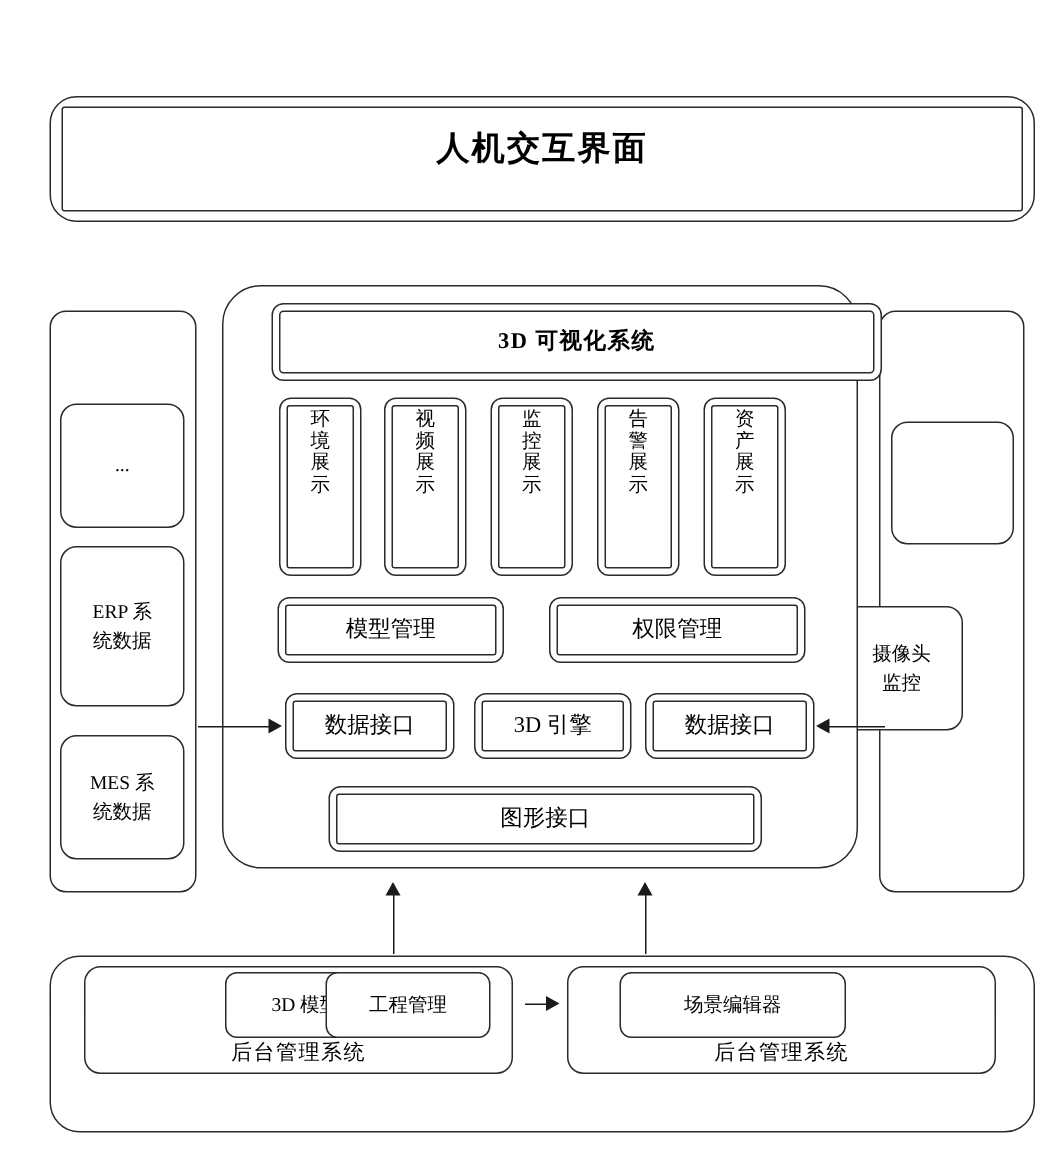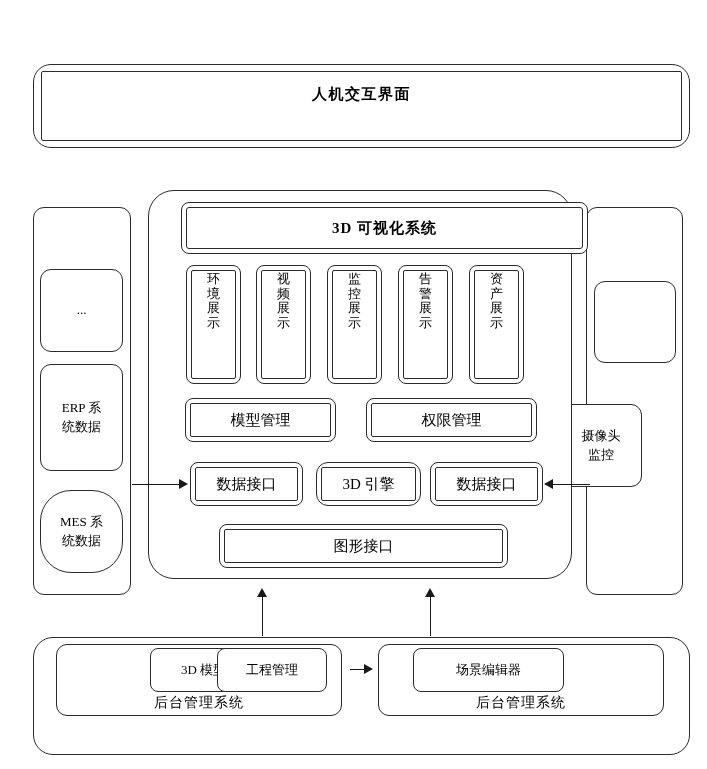--- a/index.html
+++ b/index.html
@@ -45,21 +45,21 @@
     position: absolute;
     left: 0; right: 0; top: 0; bottom: 0;
     display: flex;
     align-items: center;
     justify-content: center;
     text-align: center;
     line-height: 1.25;
     white-space: pre-line;
   }
 
-  .t-title  { font-size: 15px; font-weight: 700; letter-spacing: 1.5px; }
+  .t-title  { font-size: 22px; font-weight: 700; letter-spacing: 1.5px; }
   .t-sys    { font-size: 15px; font-weight: 700; letter-spacing: 1px; }
   .t-mid    { font-size: 15px; }
   .t-small  { font-size: 13px; }
   .t-side   { font-size: 13px; line-height: 1.45; }
   .t-foot   { font-size: 14px; letter-spacing: 1px; }
 
   
   .vert-text {
     position: absolute;
     left: 0; right: 0; top: 6px;
@@ -114,21 +114,21 @@
 
 <div class="rbox rr-md" style="left:40px; top:269px; width:83px; height:83px;">
   <div class="ctr t-side">...</div>
 </div>
 
 <div class="rbox rr-md" style="left:40px; top:364px; width:83px; height:107px;">
   <div class="ctr t-side">ERP 系
 统数据</div>
 </div>
 
-<div class="rbox rr-md" style="left:40px; top:490px; width:83px; height:83px;border-radius:31px;">
+<div class="rbox rr-md" style="left:40px; top:490px; width:83px; height:83px;">
   <div class="ctr t-side">MES 系
 统数据</div>
 </div>
 
 <div class="rbox rr-md" style="left:586px; top:207px; width:97px; height:388px;"></div>
 
 <div class="rbox rr-md" style="left:594px; top:281px; width:82px; height:82px;">
   <div class="ctr t-side"></div>
 </div>
 
@@ -202,21 +202,21 @@
 <div class="dbl rr-sm" style="left:366px; top:398px; width:171px; height:44px;">
   <div class="inner" style="border-radius:2px;"></div>
   <div class="ctr t-mid">权限管理</div>
 </div>
 
 <div class="dbl rr-sm" style="left:190px; top:462px; width:113px; height:44px;">
   <div class="inner" style="border-radius:2px;"></div>
   <div class="ctr t-mid">数据接口</div>
 </div>
 
-<div class="dbl rr-sm" style="left:316px; top:462px; width:105px; height:44px;border-radius:12px;">
+<div class="dbl rr-sm" style="left:316px; top:462px; width:105px; height:44px;">
   <div class="inner" style="border-radius:2px;"></div>
   <div class="ctr t-mid">3D 引擎</div>
 </div>
 
 <div class="dbl rr-sm" style="left:430px; top:462px; width:113px; height:44px;">
   <div class="inner" style="border-radius:2px;"></div>
   <div class="ctr t-mid">数据接口</div>
 </div>
 
 <div class="dbl rr-sm" style="left:219px; top:524px; width:289px; height:44px;">

